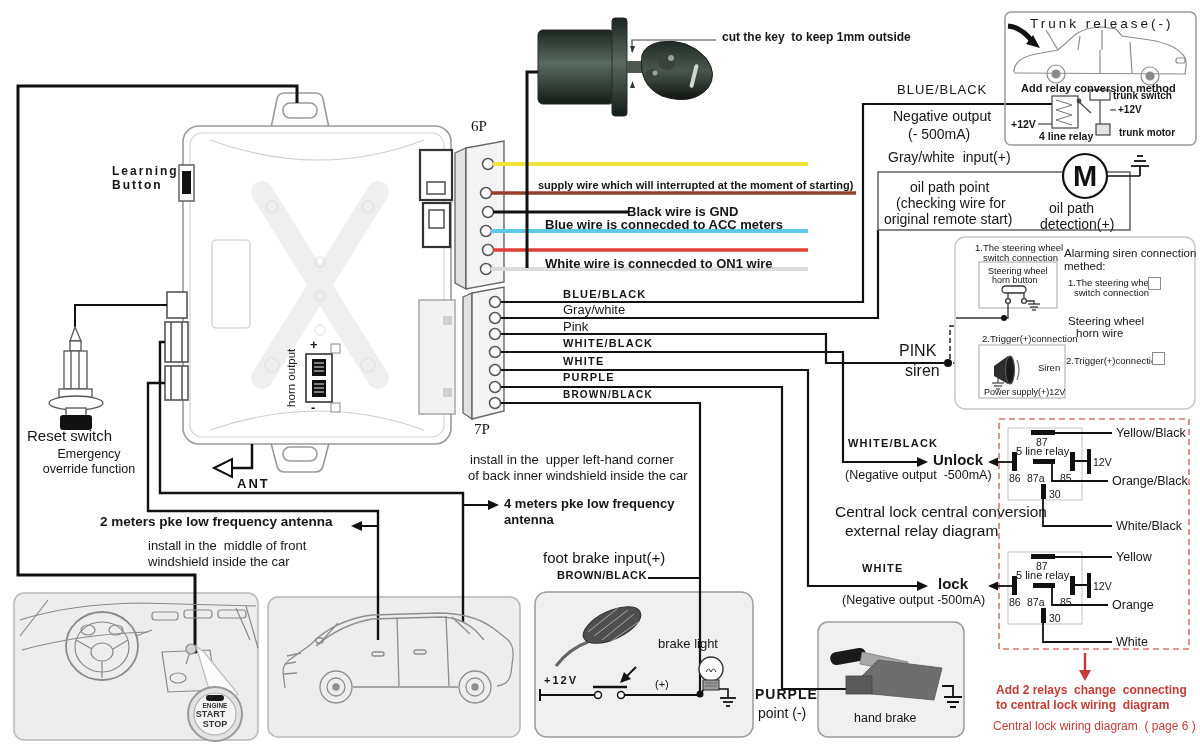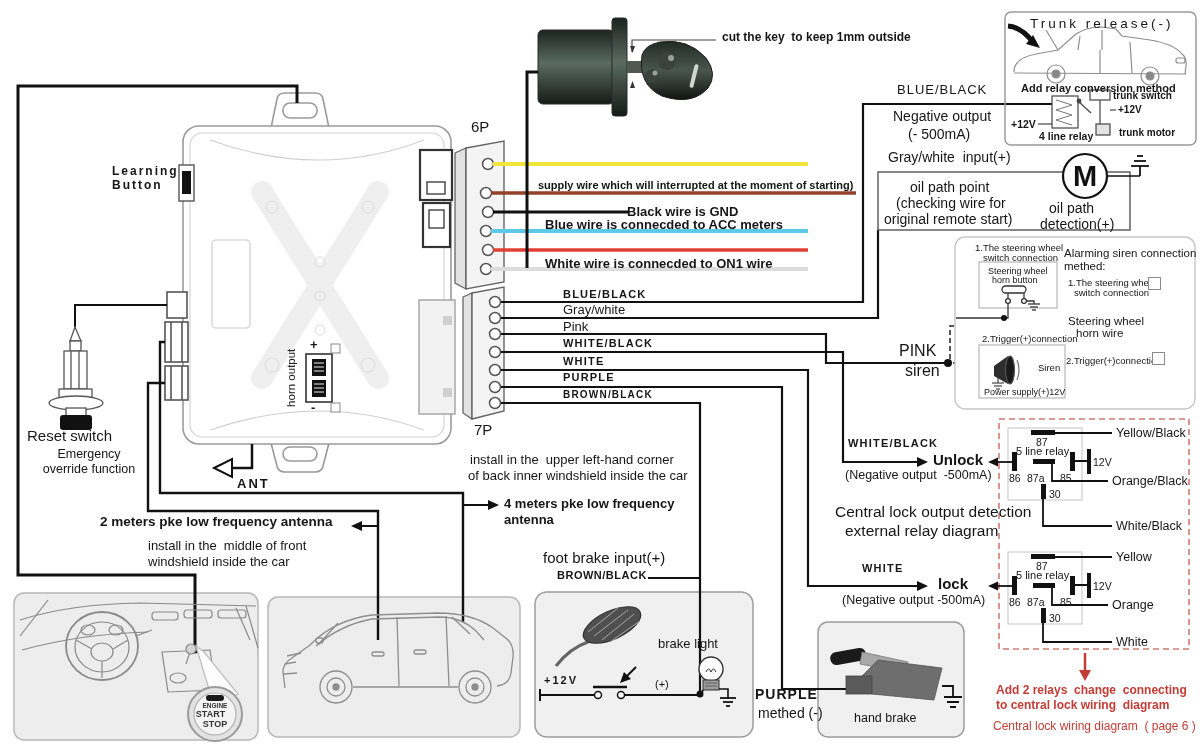--- a/index.html
+++ b/index.html
@@ -3,21 +3,21 @@
 <meta charset="utf-8">
 <style>
   *{box-sizing:border-box;margin:0;padding:0}
   html,body{width:1200px;height:745px;background:#fff}
   body{font-family:"Liberation Sans",sans-serif}
   #stage{position:relative;width:1200px;height:745px;background:#fff;overflow:hidden}
   svg.layer{position:absolute;left:0;top:0;z-index:1}
   .lbl{position:absolute;z-index:2;color:#161616;font-size:13px;line-height:1.18;white-space:pre}
   .b{font-weight:bold}
   .wl{font-weight:bold;font-size:11px;letter-spacing:1.2px}
-  .mono{font-family:Liberation Sans, sans-serif;font-size:15px}
+  .mono{font-family:Liberation Serif, serif;font-size:15px}
   .red{color:#c43c36}
   .ctr{text-align:center}
   .vert{transform:rotate(-90deg);transform-origin:center}
   .chk{position:absolute;z-index:2;width:13px;height:13px;border:1px solid #8a8a8a;background:#fff}
 </style>
 </head>
 <body>
 
 <div id="stage">
 
@@ -432,21 +432,21 @@
 <div class="lbl" style="left:984px;top:387px;font-size:9px">Power supply(+)12V</div>
 <div class="lbl" style="left:1066px;top:355px;font-size:9.5px">2.Trigger(+)connection</div>
 <div class="chk" style="left:1152px;top:352px"></div>
 
 <div class="lbl" style="left:899px;top:342px;font-size:16px">PINK</div>
 <div class="lbl" style="left:905px;top:362px;font-size:16px">siren</div>
 
 <div class="lbl wl" style="left:848px;top:437px">WHITE/BLACK</div>
 <div class="lbl b" style="left:933px;top:451px;font-size:15px">Unlock</div>
 <div class="lbl" style="left:845px;top:468px;font-size:12.5px">(Negative output  -500mA)</div>
-<div class="lbl" style="left:835px;top:503px;font-size:15.5px">Central lock output detection</div>
+<div class="lbl" style="left:835px;top:503px;font-size:15.5px">Central lock central conversion</div>
 <div class="lbl" style="left:845px;top:522px;font-size:15.5px">external relay diagram</div>
 <div class="lbl wl" style="left:862px;top:562px">WHITE</div>
 <div class="lbl b" style="left:938px;top:575px;font-size:15px">lock</div>
 <div class="lbl" style="left:842px;top:593px;font-size:12.5px">(Negative output -500mA)</div>
 
 <div class="lbl" style="left:1036px;top:436px;font-size:10.5px">87</div>
 <div class="lbl" style="left:1016px;top:445px;font-size:11px">5 line relay</div>
 <div class="lbl" style="left:1009px;top:472px;font-size:10.5px">86</div>
 <div class="lbl" style="left:1027px;top:472px;font-size:10.5px">87a</div>
 <div class="lbl" style="left:1060px;top:472px;font-size:10.5px">85</div>
@@ -488,20 +488,20 @@
 <div class="lbl b" style="left:310px;top:337px;font-size:13px">+</div>
 <div class="lbl b" style="left:311px;top:400px;font-size:13px">-</div>
 
 <div class="lbl" style="left:543px;top:549px;font-size:15px">foot brake input(+)</div>
 <div class="lbl b" style="left:557px;top:569px;font-size:11px;letter-spacing:0.5px">BROWN/BLACK</div>
 <div class="lbl b" style="left:544px;top:674px;font-size:11px;letter-spacing:2px">+12V</div>
 <div class="lbl" style="left:655px;top:678px;font-size:11px">(+)</div>
 <div class="lbl" style="left:658px;top:636px;font-size:13px">brake light</div>
 
 <div class="lbl b" style="left:755px;top:686px;font-size:14px;letter-spacing:1px">PURPLE</div>
-<div class="lbl" style="left:758px;top:705px;font-size:14px">methed (-)</div>
+<div class="lbl" style="left:758px;top:705px;font-size:14px">point (-)</div>
 <div class="lbl" style="left:854px;top:711px;font-size:12.5px">hand brake</div>
 
 <div class="lbl b ctr" style="left:190px;top:702px;width:50px;font-size:6.5px;color:#333">ENGINE</div>
 <div class="lbl b ctr" style="left:190px;top:709px;width:41px;font-size:9px;color:#333">START</div>
 <div class="lbl b ctr" style="left:190px;top:719px;width:50px;font-size:9px;color:#333">STOP</div>
 
 </div>
 
 </body></html>

